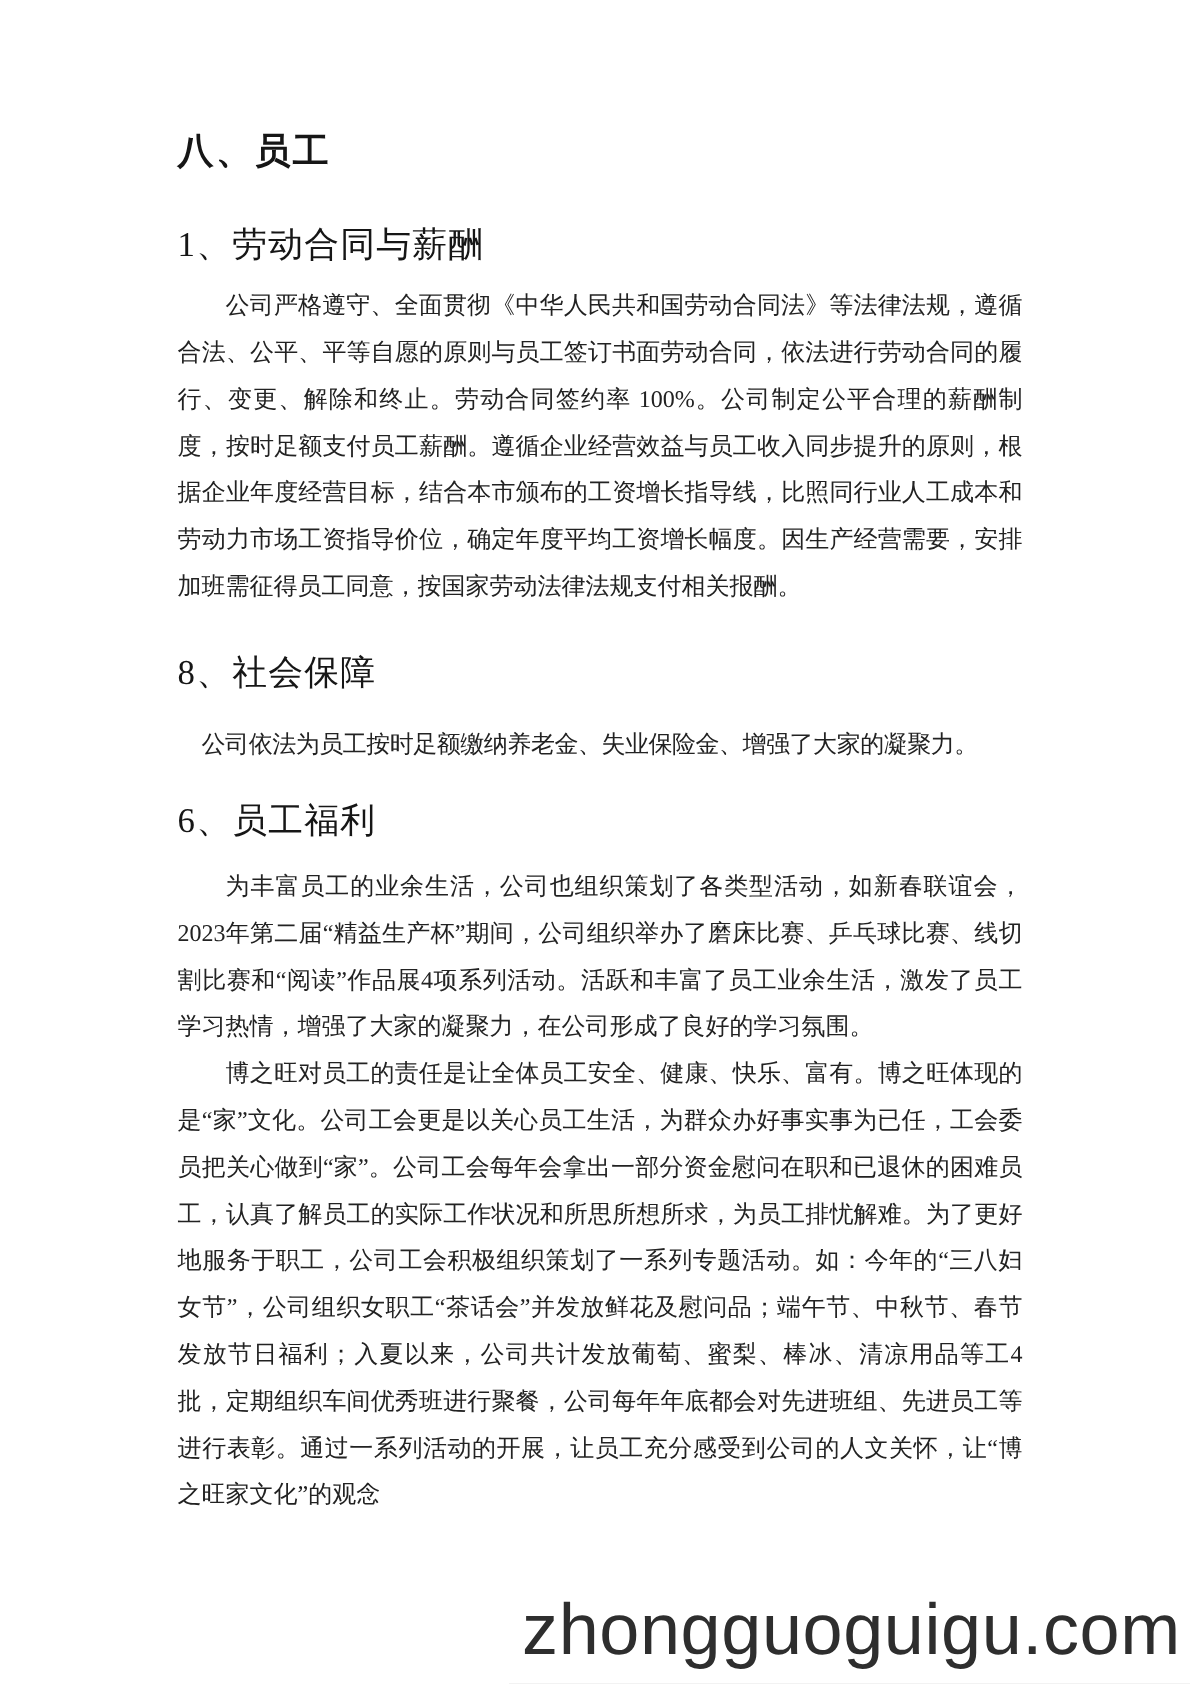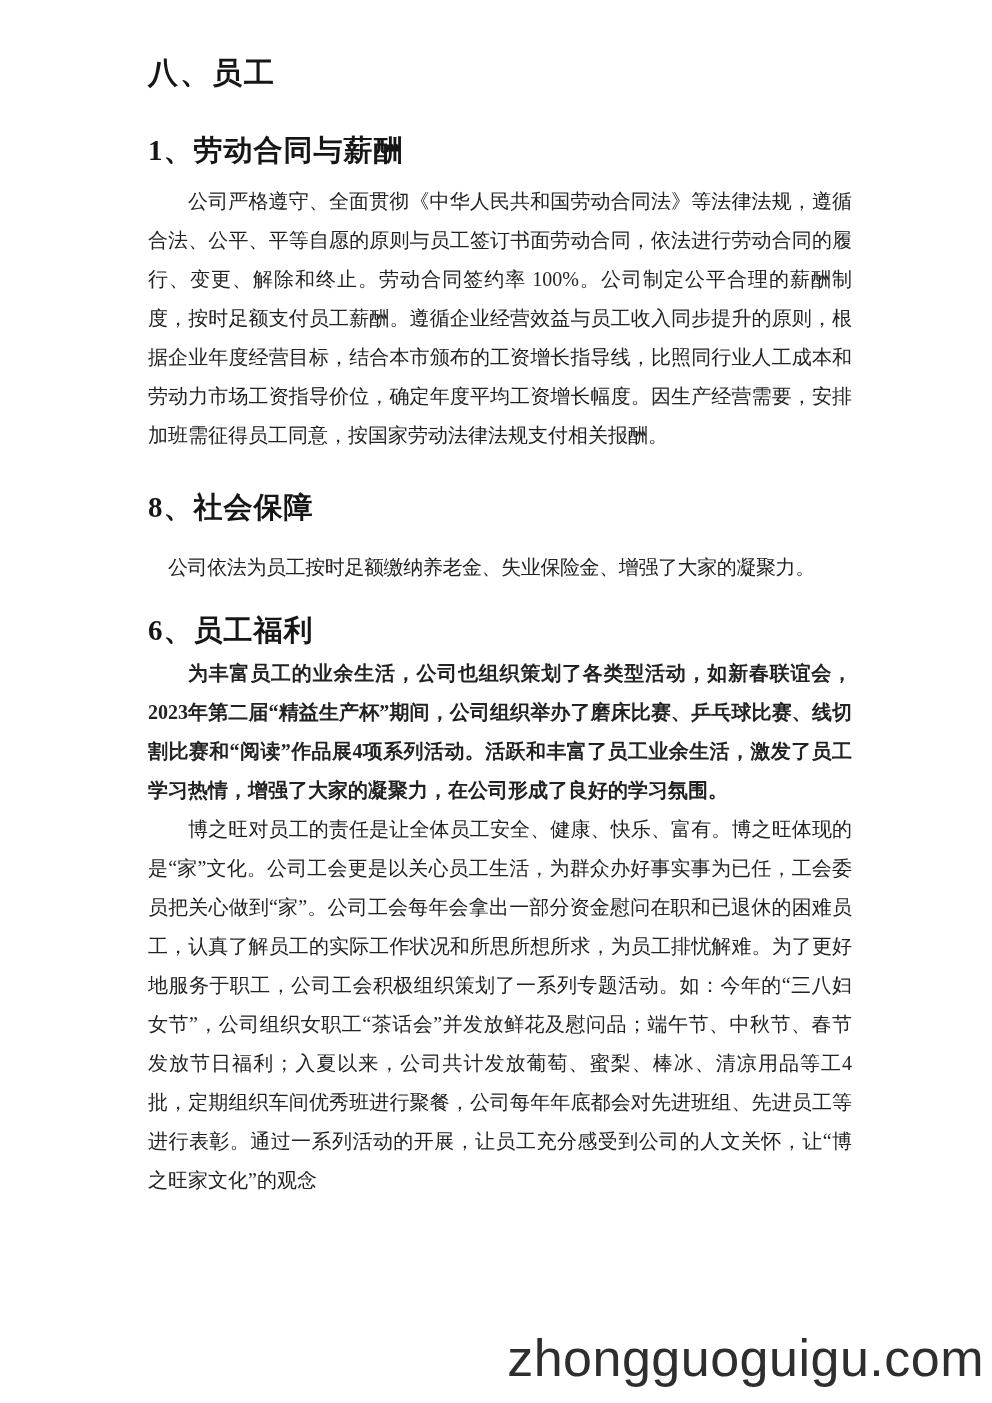--- a/index.html
+++ b/index.html
@@ -15,59 +15,59 @@
     background: #ffffff;
     overflow: hidden;
     font-family: "Liberation Serif", "DejaVu Serif", serif;
     color: #1e1e1e;
   }
   .content {
     position: absolute;
     left: 148px;
     top: 0;
     width: 704px;
-    padding-top: 56px;
+    padding-top: 110px;
   }
   h1.chapter {
     margin: 0;
     font-size: 30px;
     line-height: 34px;
     font-weight: bold;
     letter-spacing: 2px;
     color: #161616;
   }
   h2.section {
     margin: 0;
     font-size: 29px;
     line-height: 32px;
-    font-weight: bold;
+    font-weight: normal;
     letter-spacing: 1px;
     color: #161616;
   }
   h2.s1 { margin-top: 44px; }
   h2.s2 { margin-top: 36px; }
   h2.s3 { margin-top: 27px; }
   p.body-par {
     margin: 0;
     font-size: 20px;
     line-height: 39px;
     text-align: justify;
     text-indent: 2em;
     color: #222222;
   }
   p.p1 { margin-top: 16px; }
   p.p2 { margin-top: 25px; text-indent: 1em; letter-spacing: -0.4px; }
-  p.p3 { margin-top: 8px; font-weight: bold; }
+  p.p3 { margin-top: 20px; }
   p.p4 { }
   .watermark {
     position: absolute;
     right: 8px;
     top: 1326px;
     font-family: "Liberation Sans", "DejaVu Sans", sans-serif;
-    font-size: 52px;
+    font-size: 60px;
     line-height: 64px;
     font-weight: normal;
     color: #2e2e2e;
     letter-spacing: 0.5px;
   }
 </style>
 </head>
 <body>
 
 <div class="page">

